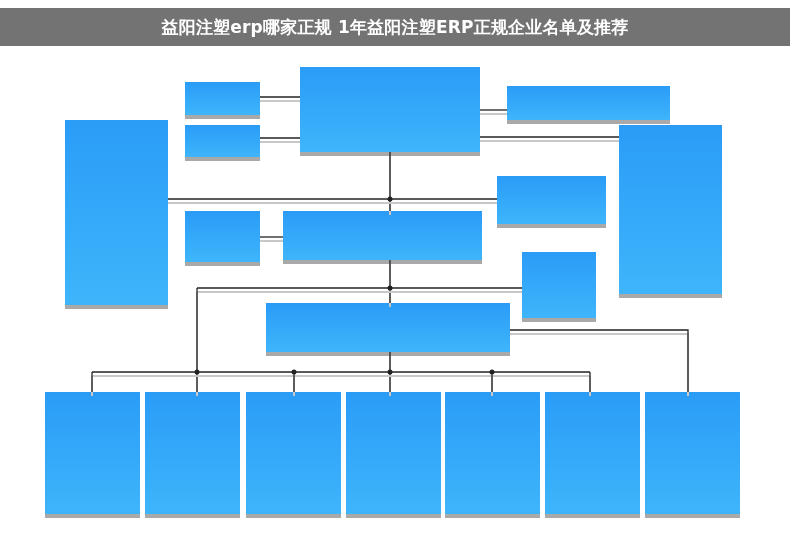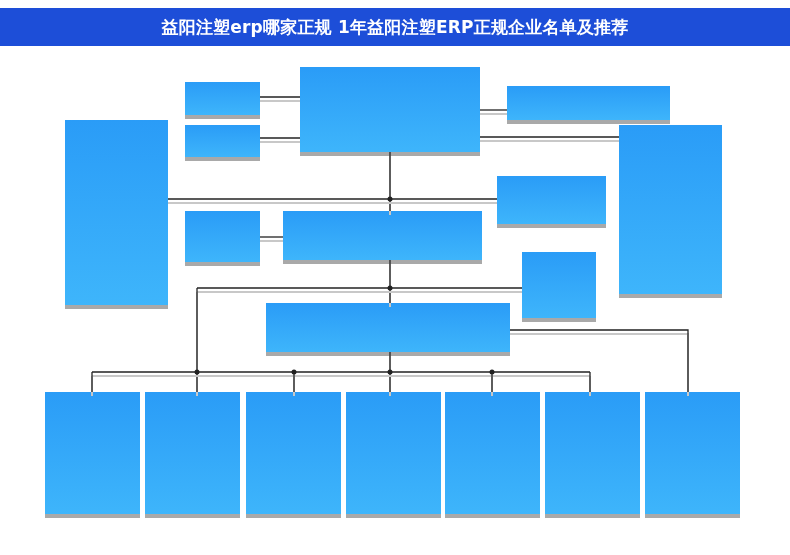--- a/index.html
+++ b/index.html
@@ -1,20 +1,20 @@
 <!DOCTYPE html>
 <html><head>
 <meta charset="utf-8">
 <style>
   html, body { margin: 0; padding: 0; background: #ffffff; }
   body { width: 790px; height: 555px; position: relative; overflow: hidden;
          font-family: "DejaVu Sans", "Liberation Sans", sans-serif; }
   .title-bar {
     position: absolute; left: 0; top: 8px; width: 790px; height: 38px;
-    background: #1d4ed8; color: #ffffff;
+    background: #737373; color: #ffffff;
     display: flex; align-items: center; justify-content: center;
     font-size: 17px; font-weight: bold; letter-spacing: 0.2px;
   }
   .diagram { position: absolute; left: 0; top: 0; width: 790px; height: 555px; }
   .node {
     position: absolute; box-sizing: border-box;
     background: linear-gradient(to bottom, #2a9cf7 0%, #3eb5fb 100%);
     box-shadow: 0 4px 0 #a9a9a9;
   }
   svg.edges { position: absolute; left: 0; top: 0; width: 790px; height: 555px; pointer-events: none; }

